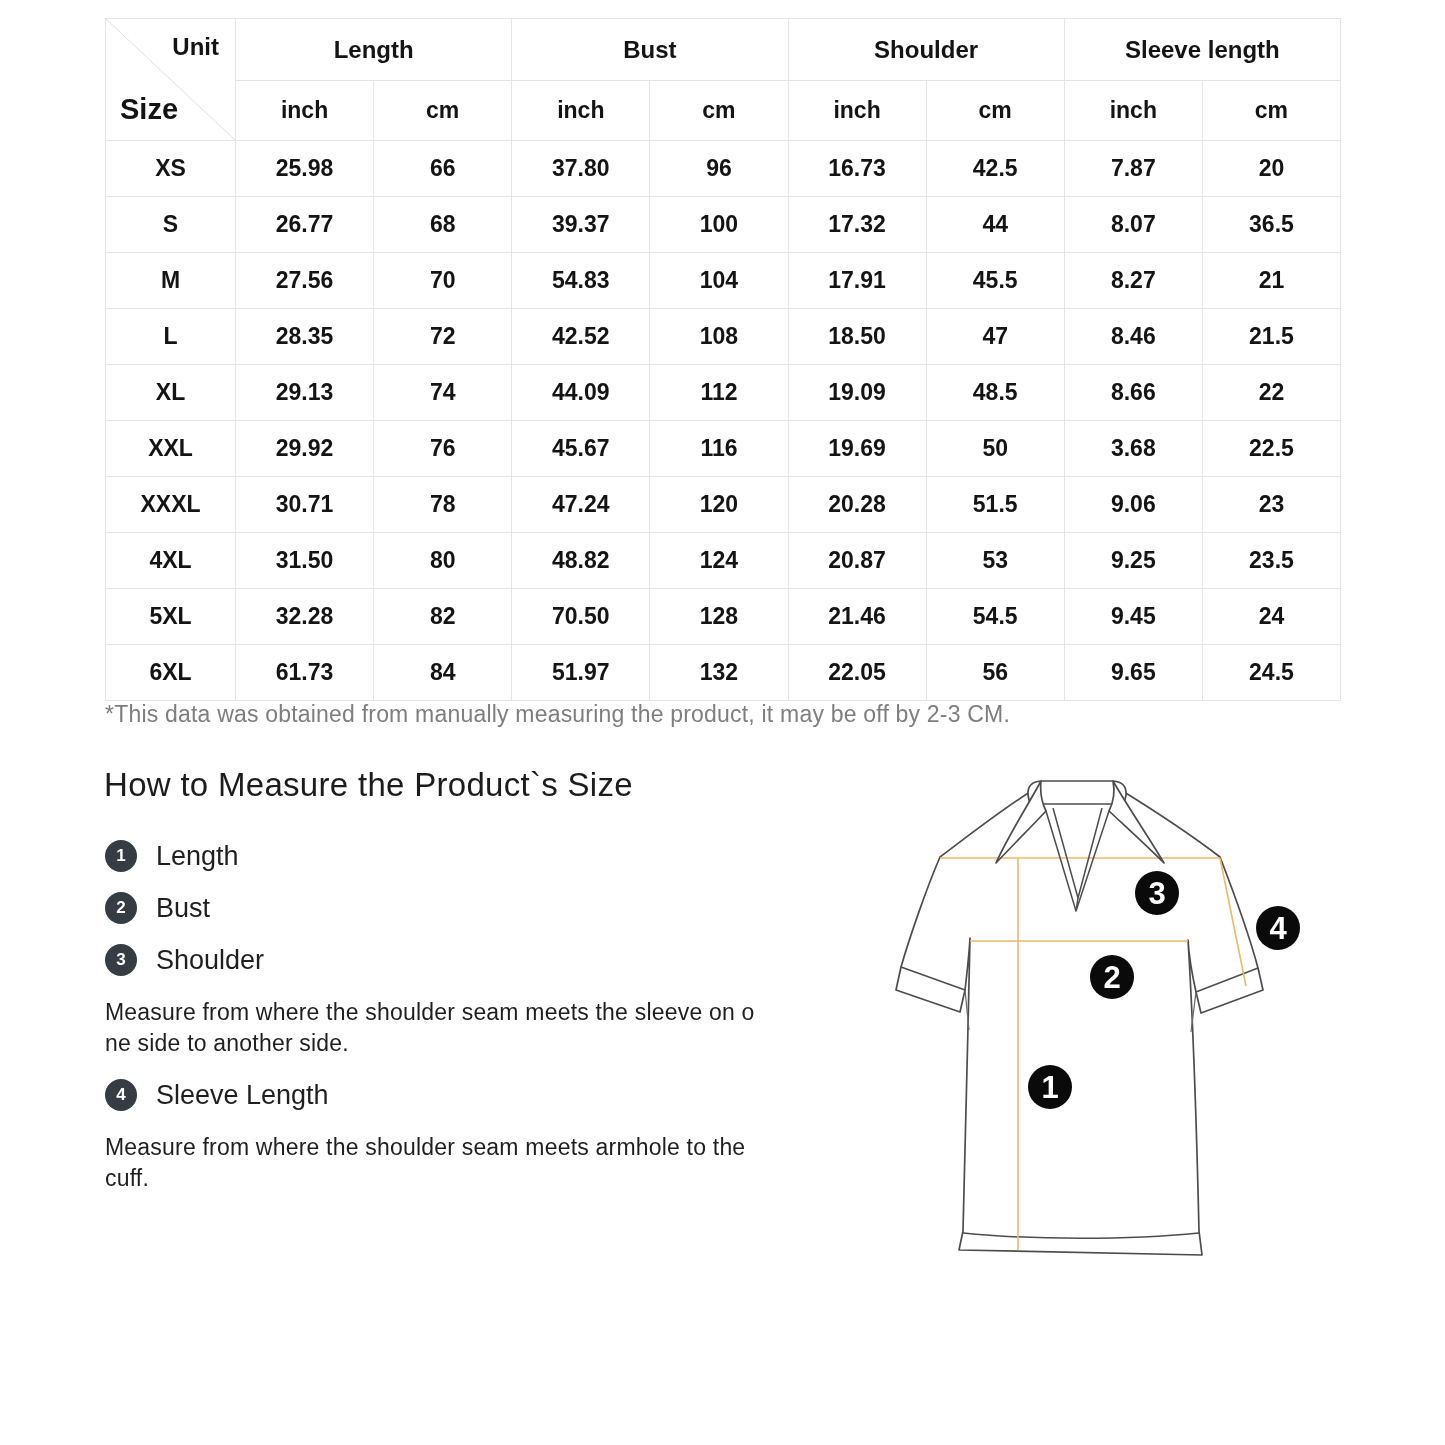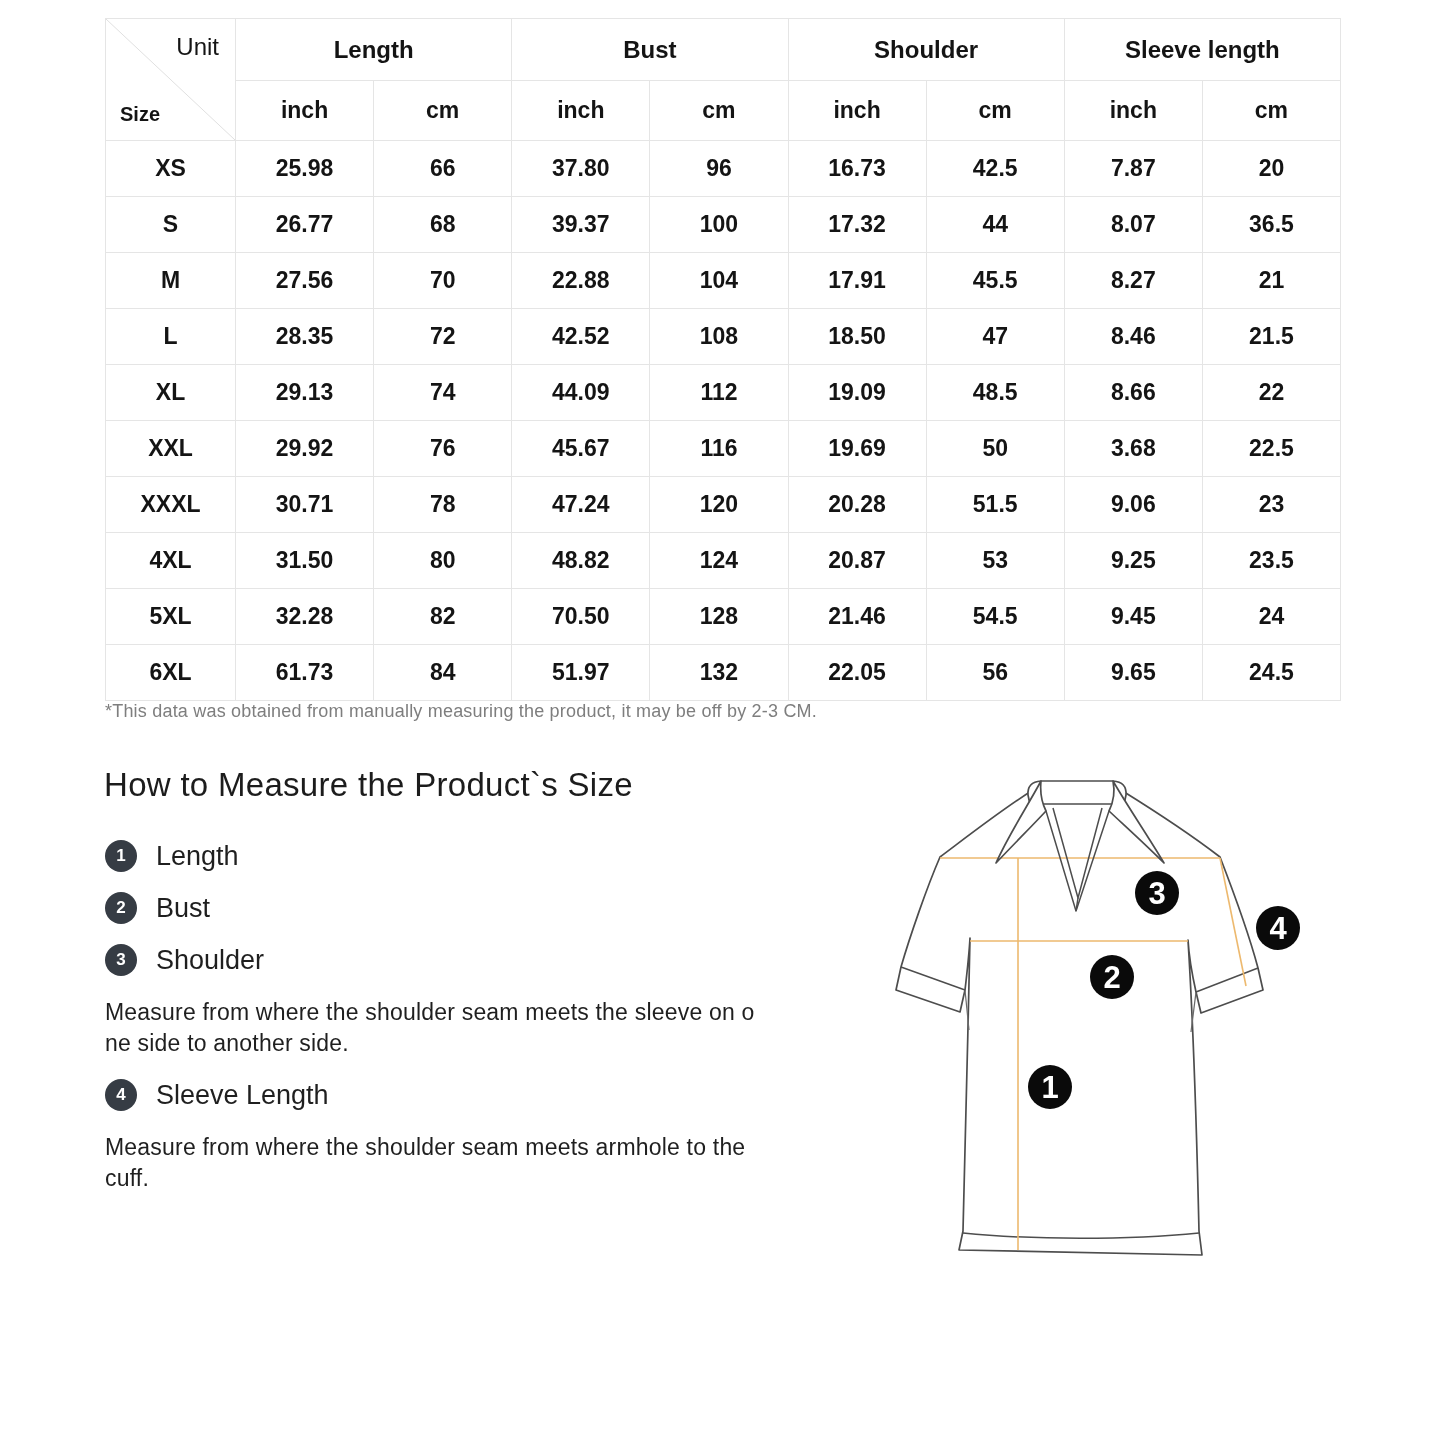--- a/index.html
+++ b/index.html
@@ -28,27 +28,27 @@
     font-weight: bold;
     color: #141414;
     padding: 0;
   }
   tr.group-row th { height: 61px; font-size: 24px; }
   tr.unit-row th  { height: 59px; font-size: 23px; }
   tbody tr td     { height: 55px; font-size: 23px; }
 
   th.corner-cell { position: relative; }
   .corner-diag { position: absolute; left: 0; top: 0; width: 100%; height: 100%; }
-  .corner-unit { position: absolute; top: 14px; right: 16px; font-size: 24px; font-weight: normal; }
-  .corner-size { position: absolute; bottom: 14px; left: 14px; font-size: 20px; font-weight: bold; }
+  .corner-unit { position: absolute; top: 14px; right: 16px; font-size: 24px; font-weight: bold; }
+  .corner-size { position: absolute; bottom: 14px; left: 14px; font-size: 29px; font-weight: bold; }
 
   
   .footnote {
     position: absolute; left: 105px; top: 701px;
-    font-size: 18px; color: #7e7e7e; letter-spacing: 0.2px;
+    font-size: 23px; color: #7e7e7e; letter-spacing: 0.2px;
   }
 
   
   .measure-title {
     position: absolute; left: 104px; top: 766px;
     font-size: 33px; font-weight: 400; color: #1c1c1c;
     letter-spacing: 0.3px;
   }
   .steps {
     position: absolute; left: 105px; top: 840px; width: 760px;
@@ -147,21 +147,21 @@
           <td>100</td>
           <td>17.32</td>
           <td>44</td>
           <td>8.07</td>
           <td>36.5</td>
         </tr>
         <tr>
           <td>M</td>
           <td>27.56</td>
           <td>70</td>
-          <td>22.88</td>
+          <td>54.83</td>
           <td>104</td>
           <td>17.91</td>
           <td>45.5</td>
           <td>8.27</td>
           <td>21</td>
         </tr>
         <tr>
           <td>L</td>
           <td>28.35</td>
           <td>72</td>

